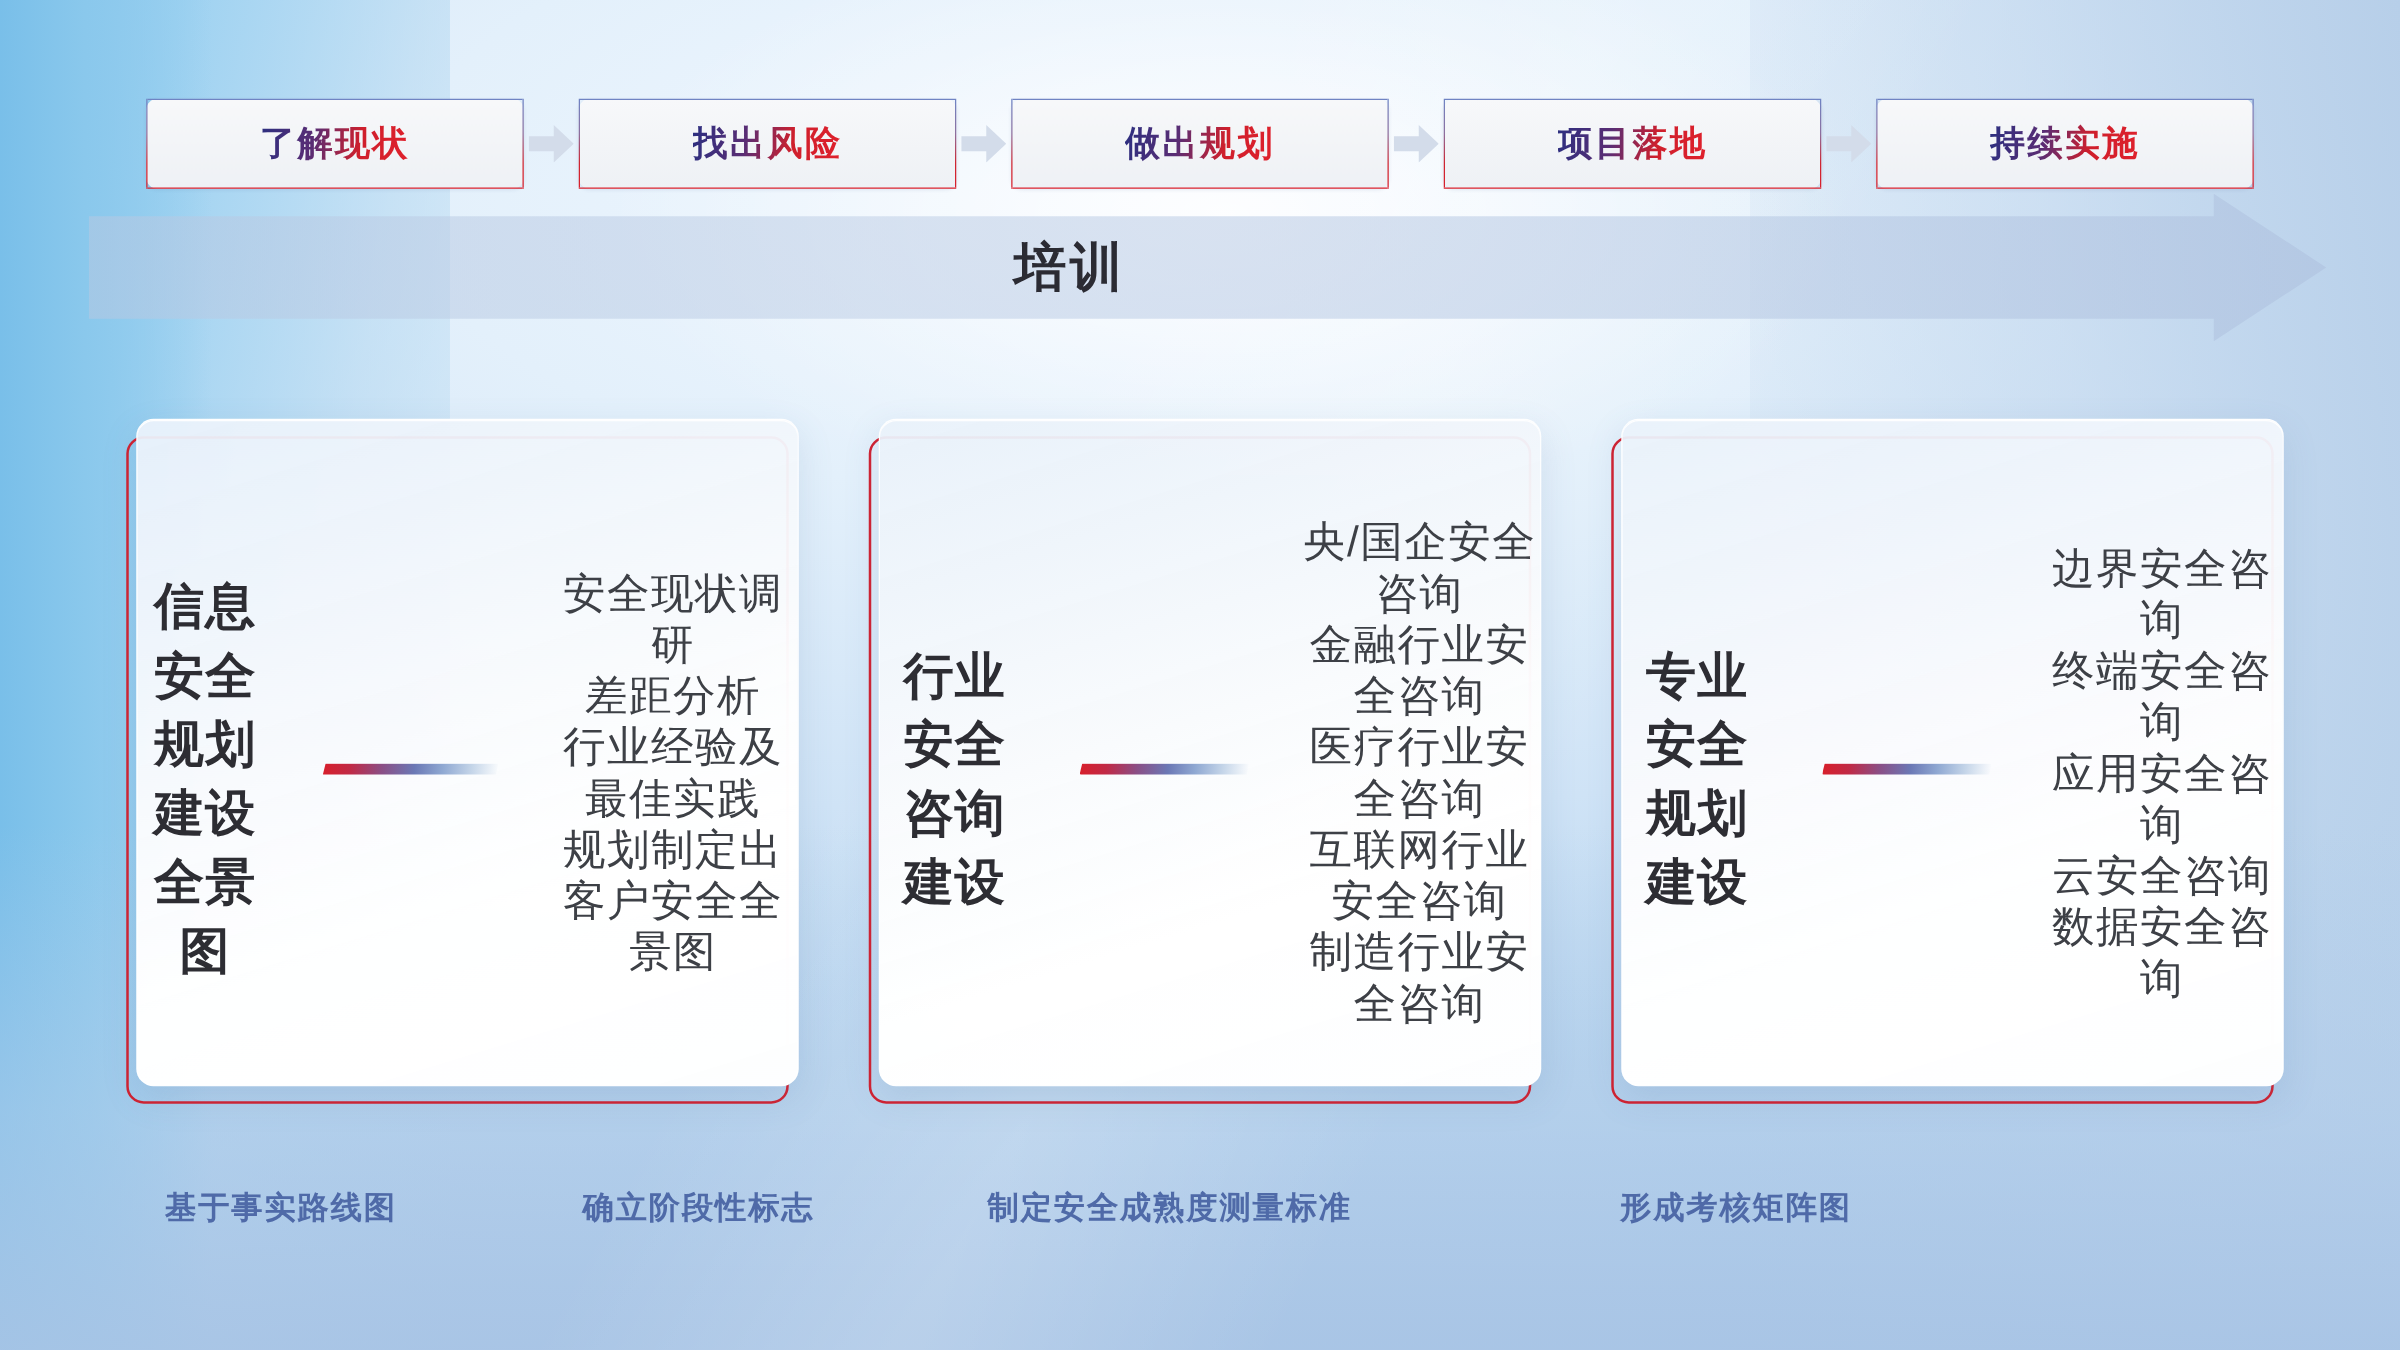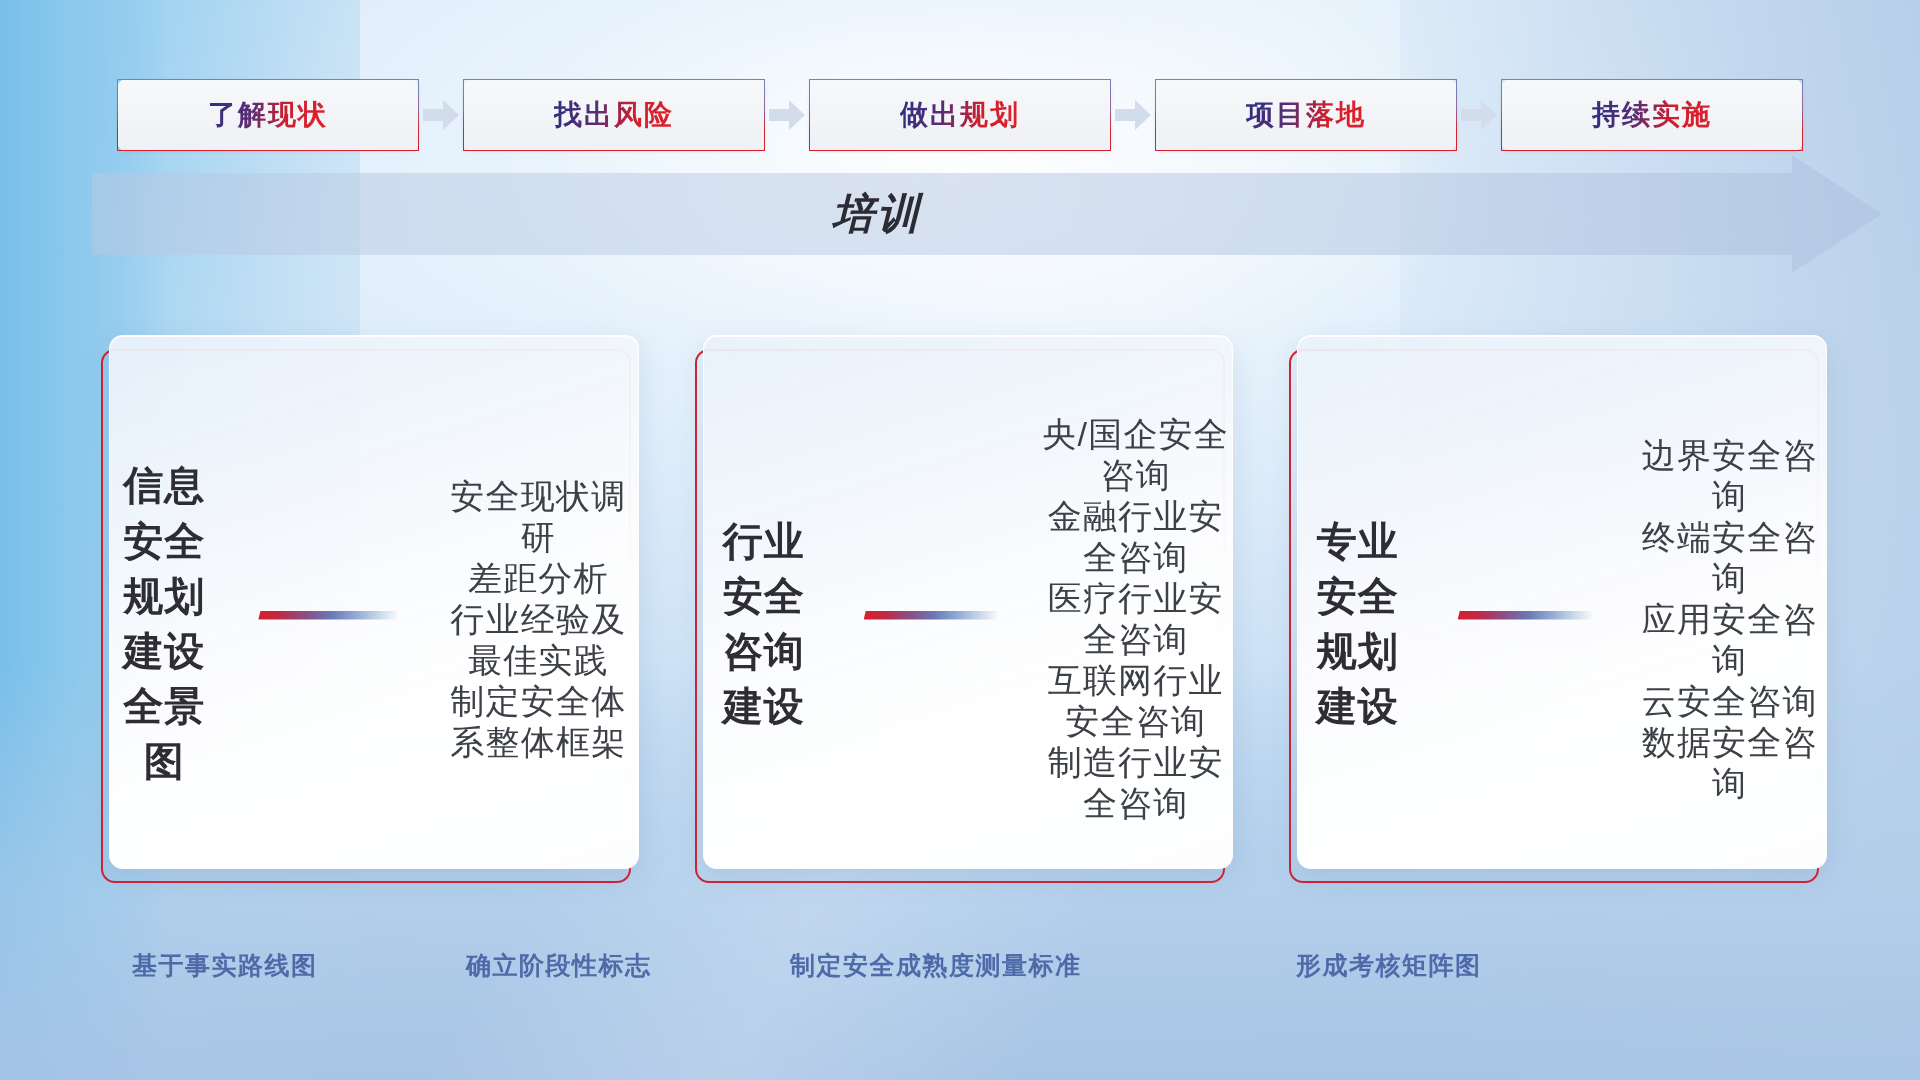--- a/index.html
+++ b/index.html
@@ -64,21 +64,21 @@
   }
   .stage-arrow{
     width:44px; height:72px;
     display:flex; align-items:center; justify-content:center;
     flex:0 0 44px;
   }
   .stage-arrow svg{ display:block; }
 
   
   .banner{
-    position:absolute; left:92px; top:155px; width:1790px; height:118px;font-style:italic;
+    position:absolute; left:71px; top:155px; width:1790px; height:118px;
   }
   .banner svg{ display:block; width:100%; height:100%; }
   .banner-label{
     position:absolute; left:0; top:0; width:100%; height:100%;
     display:flex; align-items:center; justify-content:center;
     padding-left:0px;
   }
   .banner-label span{
     font-size:42px; font-weight:700; color:#2b2b33; letter-spacing:3px;
     transform:translateX(-110px);
@@ -229,21 +229,21 @@
   <div class="card-wrap">
     <div class="card-accent"></div>
     <div class="card">
       <div class="card-title">信息安全
 规划建设全景图</div>
       <div class="card-divider"></div>
       <ul class="card-list">
         <li>安全现状调研</li>
         <li>差距分析</li>
         <li>行业经验及最佳实践</li>
-        <li>制定安全体系整体框架</li>
+        <li>规划制定出客户安全全景图</li>
       </ul>
     </div>
   </div>
 
   <div class="card-wrap">
     <div class="card-accent"></div>
     <div class="card">
       <div class="card-title">行业安全咨询建设</div>
       <div class="card-divider"></div>
       <ul class="card-list">

